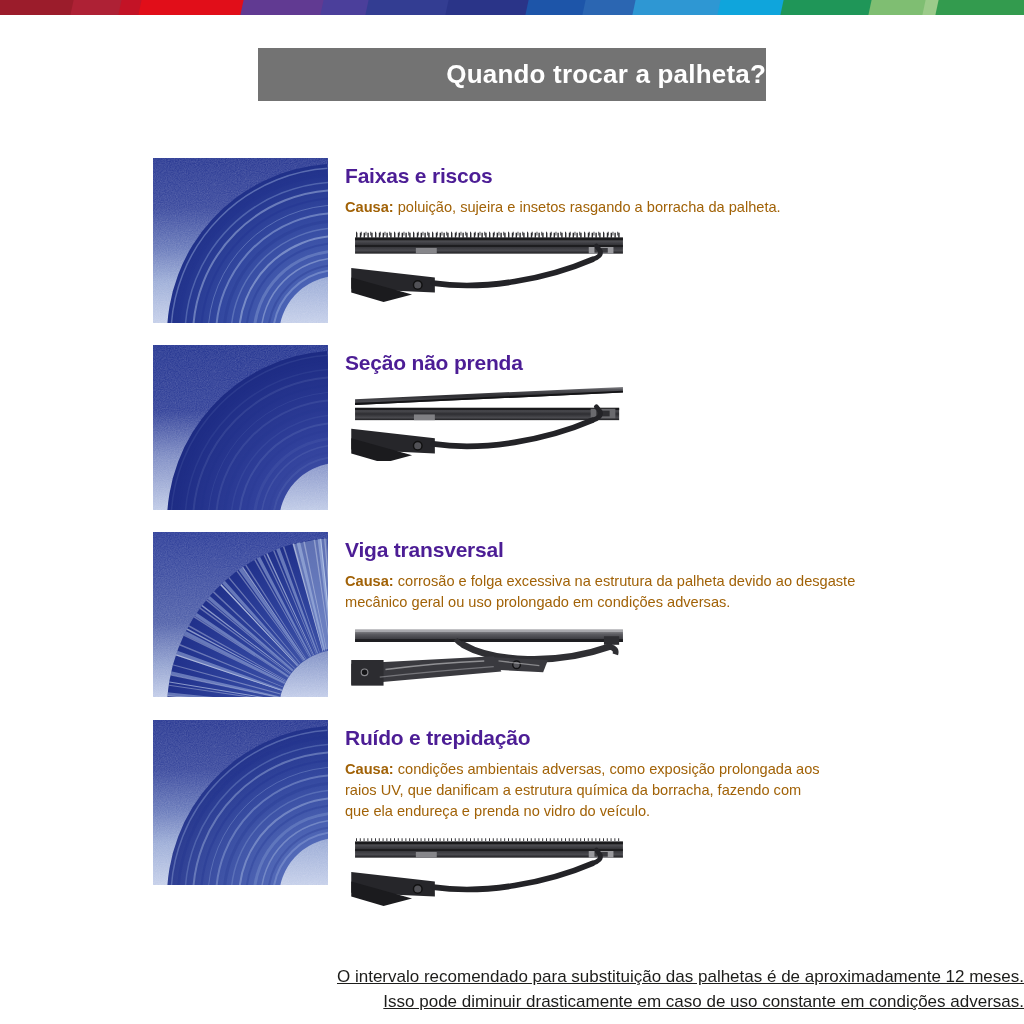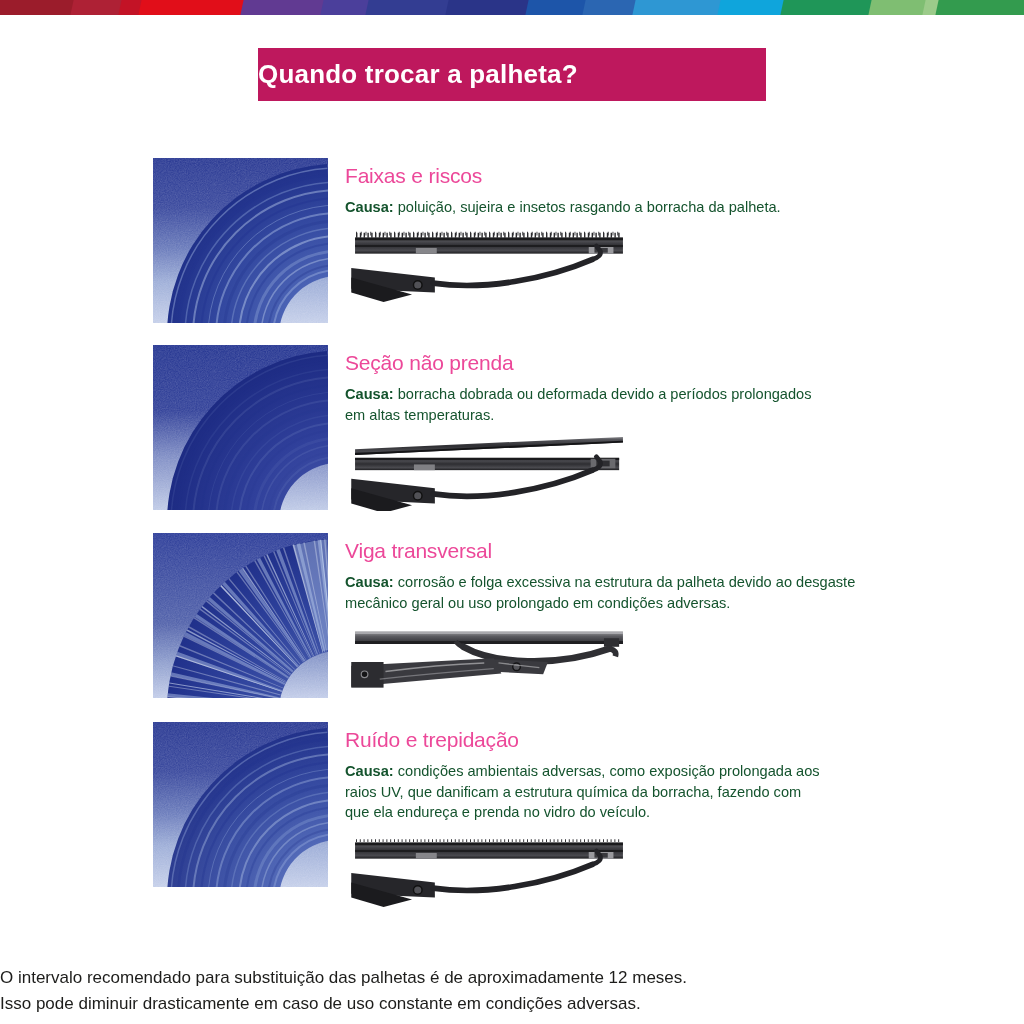--- a/index.html
+++ b/index.html
@@ -2,34 +2,34 @@
 <html><head>
 <meta charset="utf-8">
 <style>
   html,body{margin:0;padding:0;background:#fff;}
   body{width:1024px;height:1024px;font-family:"Liberation Sans",sans-serif;color:#1d1d1b;overflow:hidden;}
   .page{position:relative;width:1024px;height:1024px;background:#fff;}
   
   .strip{display:flex;height:15px;width:1024px;overflow:hidden;background:#9B1C2B;}
   .strip div{flex:0 0 auto;height:100%;transform:skewX(-12deg);}
   
-  .banner{width:508px;height:53px;margin:33px auto 0 auto;background:#be185d;
-          display:flex;align-items:center;justify-content:flex-start;}
+  .banner{width:508px;height:53px;margin:33px auto 0 auto;background:#737373;
+          display:flex;align-items:center;justify-content:flex-end;}
   .banner h1{margin:0;color:#fff;font-size:26px;font-weight:bold;letter-spacing:.2px;}
   
   .sections{margin:57px 0 0 153px;}
   .section{display:flex;align-items:flex-start;margin-bottom:22px;}
   .glass{width:175px;height:165px;flex:0 0 auto;margin-right:17px;}
   .txt{width:565px;}
-  .txt h2{margin:6px 0 9px 0;font-size:21px;font-weight:normal;letter-spacing:-.2px;color:#ec4899;}
-  .cause{font-size:14.6px;line-height:1.42;white-space:pre-line;color:#14532d;}
+  .txt h2{margin:6px 0 9px 0;font-size:21px;font-weight:bold;letter-spacing:-.2px;color:#4c1d95;}
+  .cause{font-size:14.6px;line-height:1.42;white-space:pre-line;color:#a16207;}
   .cause .lbl{font-weight:bold;}
   .blade{display:block;margin-top:10px;width:288px;height:76px;}
   
-  .footer{margin-top:56px;text-align:left;font-size:17px;line-height:1.5;white-space:pre-line;color:#1d1d1b;}
+  .footer{margin-top:56px;text-align:right;font-size:17px;line-height:1.5;white-space:pre-line;color:#1d1d1b;text-decoration:underline;}
 </style>
 </head>
 <body>
 
 <div class="page">
 
   <svg width="0" height="0" style="position:absolute" aria-hidden="true">
     <defs>
       <linearGradient id="bgG1" x1="0" y1="0" x2="0" y2="1">
         <stop offset="0" stop-color="#2E3D95"></stop>
@@ -168,22 +168,20 @@
       <svg class="glass" viewBox="0 0 175 165">
         <rect width="175" height="165" fill="url(#bgG2)"></rect>
         <rect width="175" height="165" filter="url(#speck)" opacity=".28"></rect>
         <use href="#bandPath" fill="url(#bandG2)"></use>
         <g clip-path="url(#bandClip)" opacity=".25">
             <use href="#streakSet"></use>
           </g>
       </svg>
       <div class="txt">
         <h2>Seção não prenda</h2>
-        <div class="cause"><span class="lbl">Causa:</span><span> borracha dobrada ou deformada devido a períodos prolongados
-em altas temperaturas.</span></div>
         <svg class="blade" viewBox="0 0 290 80">
           <polygon points="4,15 286,2 286,8 4,21" fill="url(#bladeG)"></polygon>
           <polygon points="4,19 286,6 286,8 4,21" fill="#141416"></polygon>
           <rect x="4" y="24" width="278" height="13" fill="url(#bladeG)"></rect>
           <rect x="4" y="24" width="278" height="2.5" fill="#1A1A1C"></rect>
           <rect x="252" y="25" width="26" height="10" fill="#6A6A6E"></rect>
           <rect x="258" y="27" width="14" height="6" fill="#2E2E32"></rect>
           <rect x="66" y="31" width="22" height="6" fill="#808084"></rect>
           <g transform="translate(0,4)">
               <use href="#armSet"></use>

